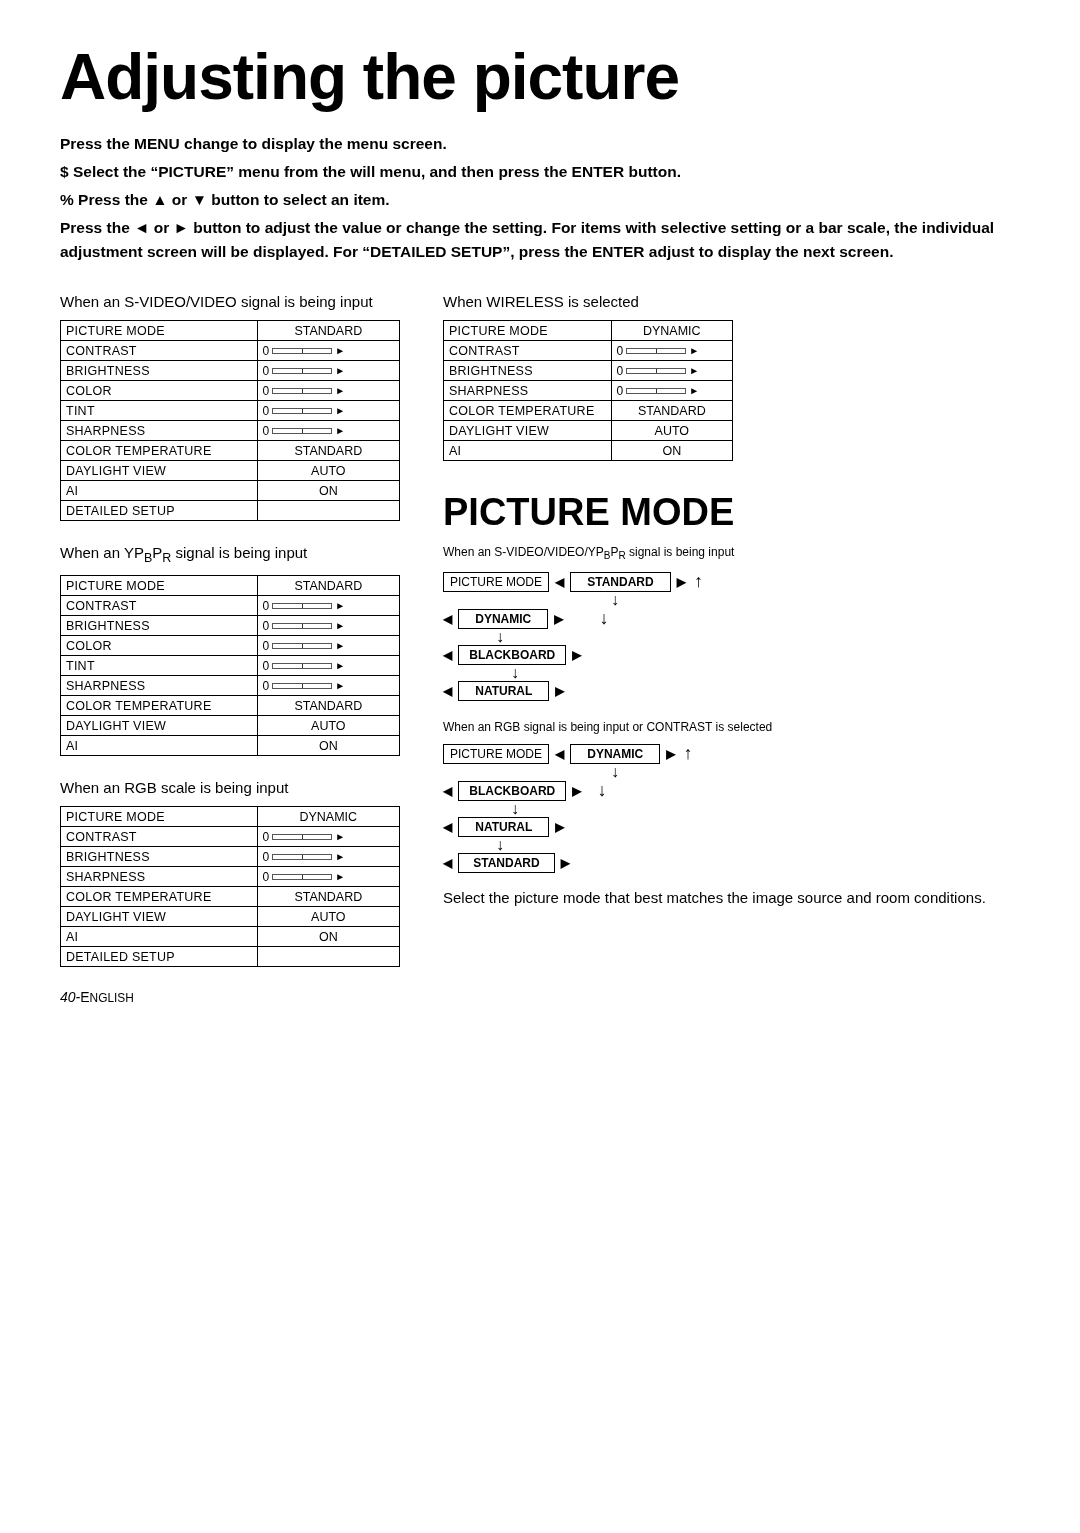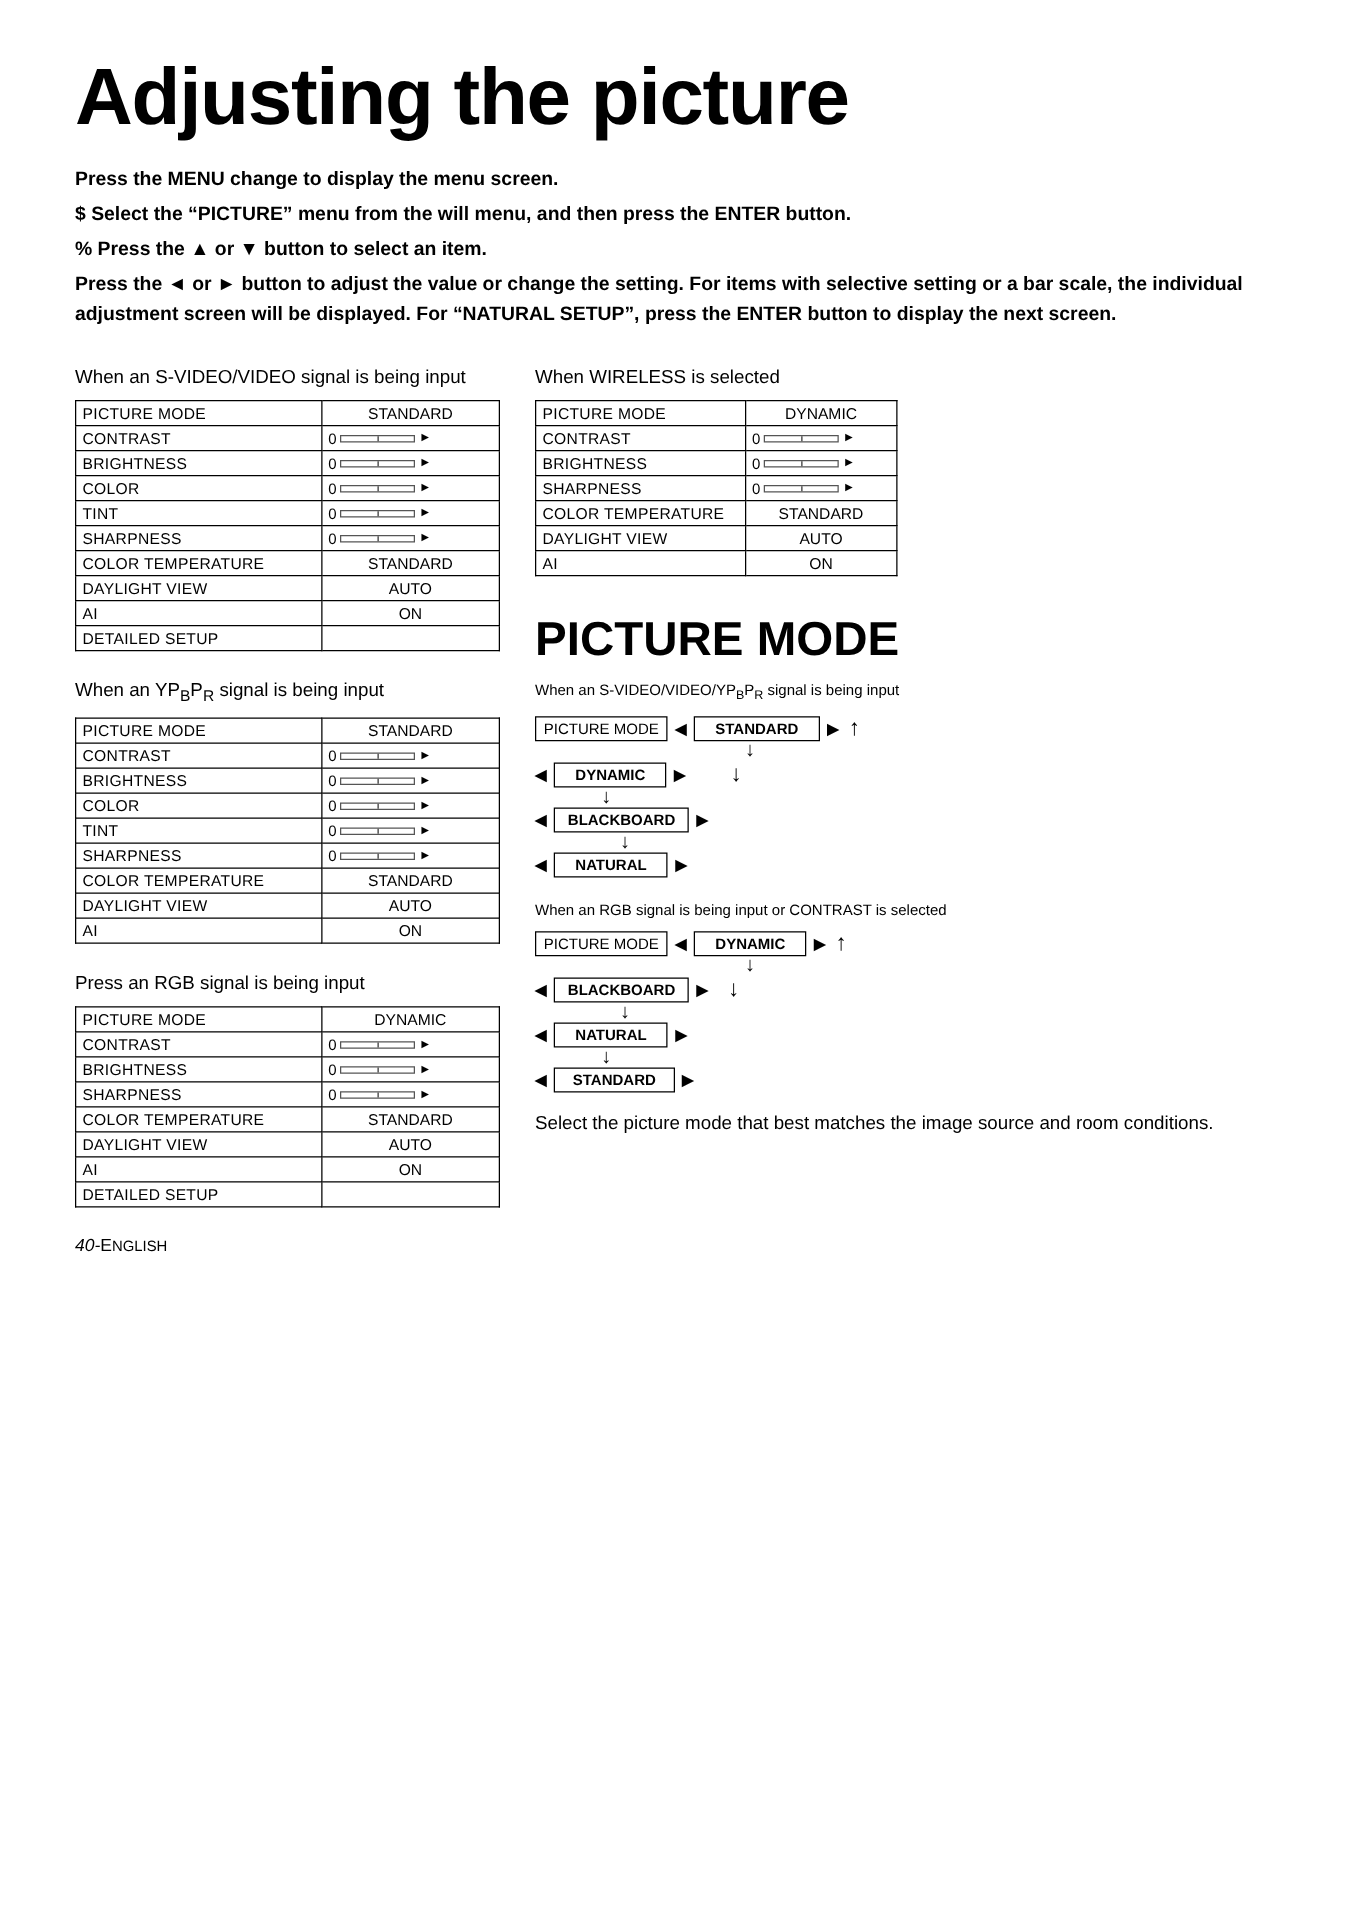--- a/index.html
+++ b/index.html
@@ -22,21 +22,21 @@
       line-height: 1.55;
       margin-bottom: 28px;
     }
     .intro p { margin-bottom: 4px; }
     .intro .bold { font-weight: bold; }
     .intro .dollar::before { content: '$ '; }
     .intro .percent::before { content: '% '; }
 
     .columns {
       display: flex;
-      gap: 28px;
+      gap: 43px;
       margin-bottom: 30px;
     }
     .col-left { flex: 0 0 340px; }
     .col-right { flex: 1; }
 
     .section-label {
       font-size: 15px;
       font-weight: normal;
       margin-bottom: 8px;
       line-height: 1.35;
@@ -121,21 +121,21 @@
   </style>
 </head>
 <body>
 
 <h1>Adjusting the picture</h1>
 
 <div class="intro">
   <p class="bold">Press the MENU change to display the menu screen.</p>
   <p class="bold dollar">Select the “PICTURE” menu from the will menu, and then press the ENTER button.</p>
   <p class="bold percent">Press the ▲ or ▼ button to select an item.</p>
-  <p class="bold">Press the ◄ or ► button to adjust the value or change the setting. For items with selective setting or a bar scale, the individual adjustment screen will be displayed. For “NATURAL SETUP”, press the ENTER button to display the next screen.</p>
+  <p class="bold">Press the ◄ or ► button to adjust the value or change the setting. For items with selective setting or a bar scale, the individual adjustment screen will be displayed. For “DETAILED SETUP”, press the ENTER adjust to display the next screen.</p>
 </div>
 
 <div class="columns">
 
   <div class="col-left">
 
     <p class="section-label">When an S-VIDEO/VIDEO signal is being input</p>
     <table class="menu-table">
       <tbody>
           <tr>
@@ -296,21 +296,21 @@
         <td>DAYLIGHT VIEW</td>
         <td>AUTO</td>
       </tr>
       <tr>
         <td>AI</td>
         <td>ON</td>
       </tr>
     </tbody>
       </table>
 
-    <p class="section-label">Press an RGB signal is being input</p>
+    <p class="section-label">When an RGB scale is being input</p>
     <table class="menu-table">
       <tbody>
           <tr>
         <td>PICTURE MODE</td>
         <td>DYNAMIC</td>
       </tr>
       <tr>
         <td>CONTRAST</td>
         <td>
               <div class="bar-cell">

